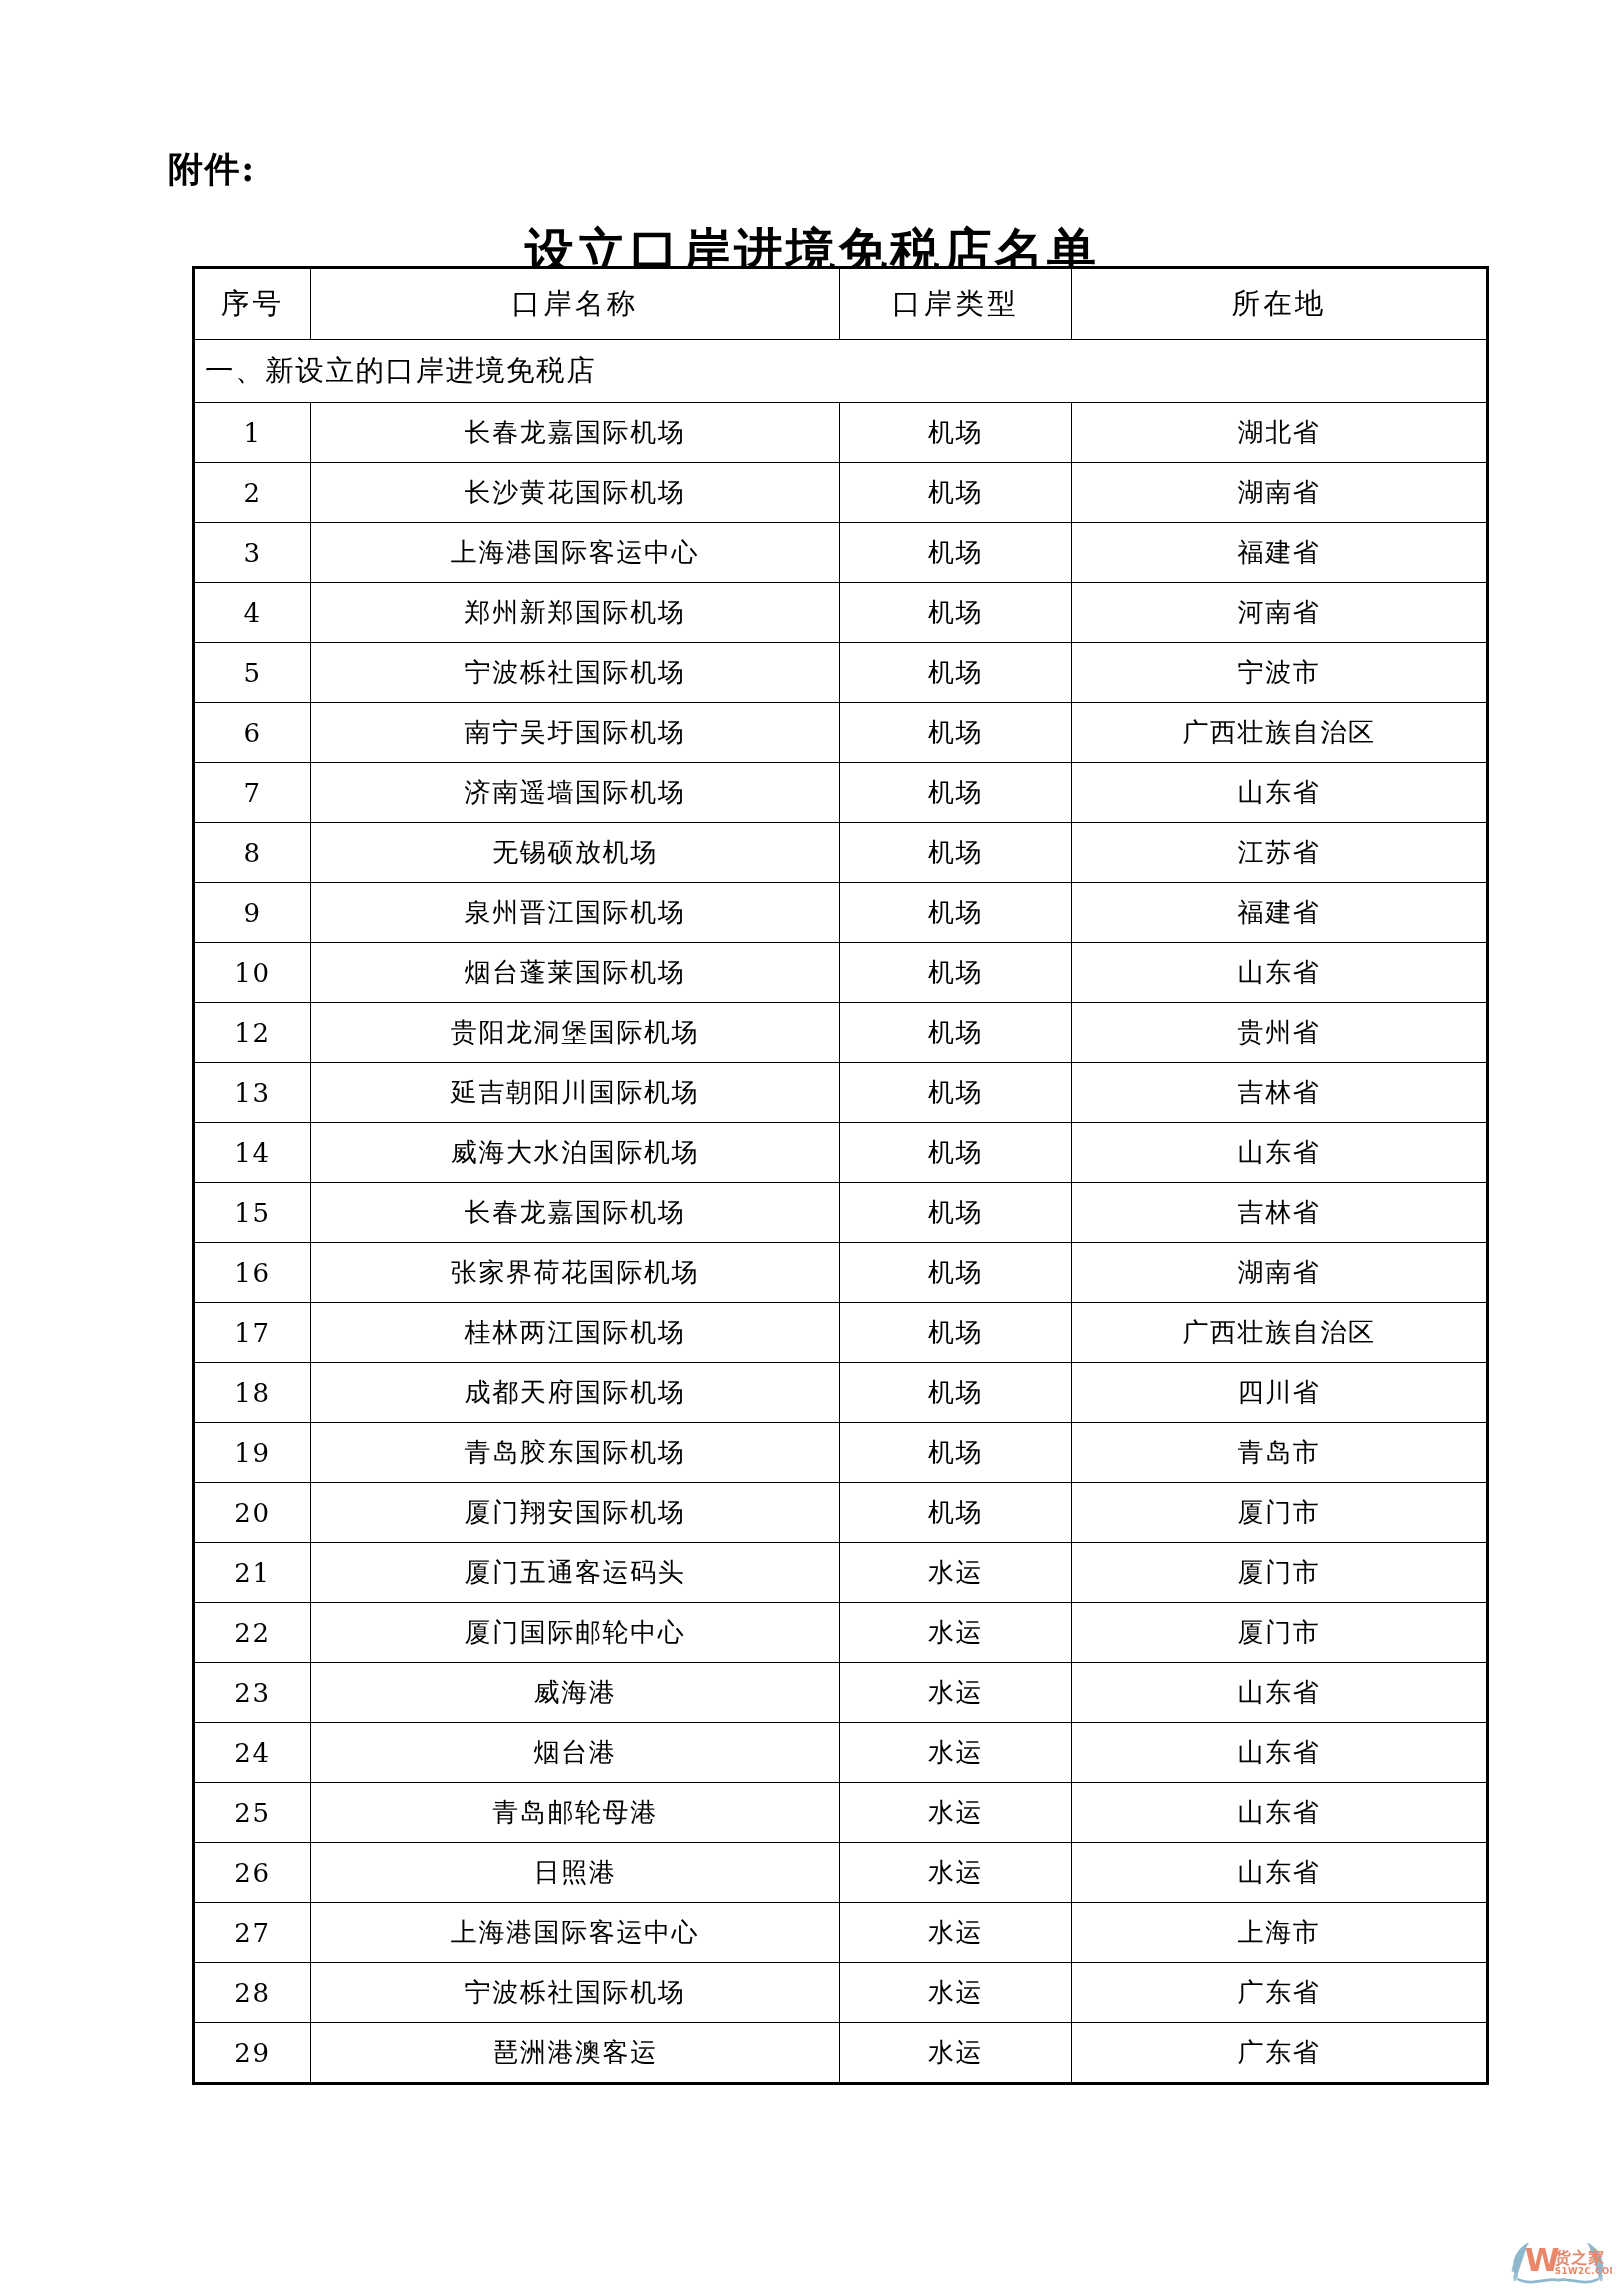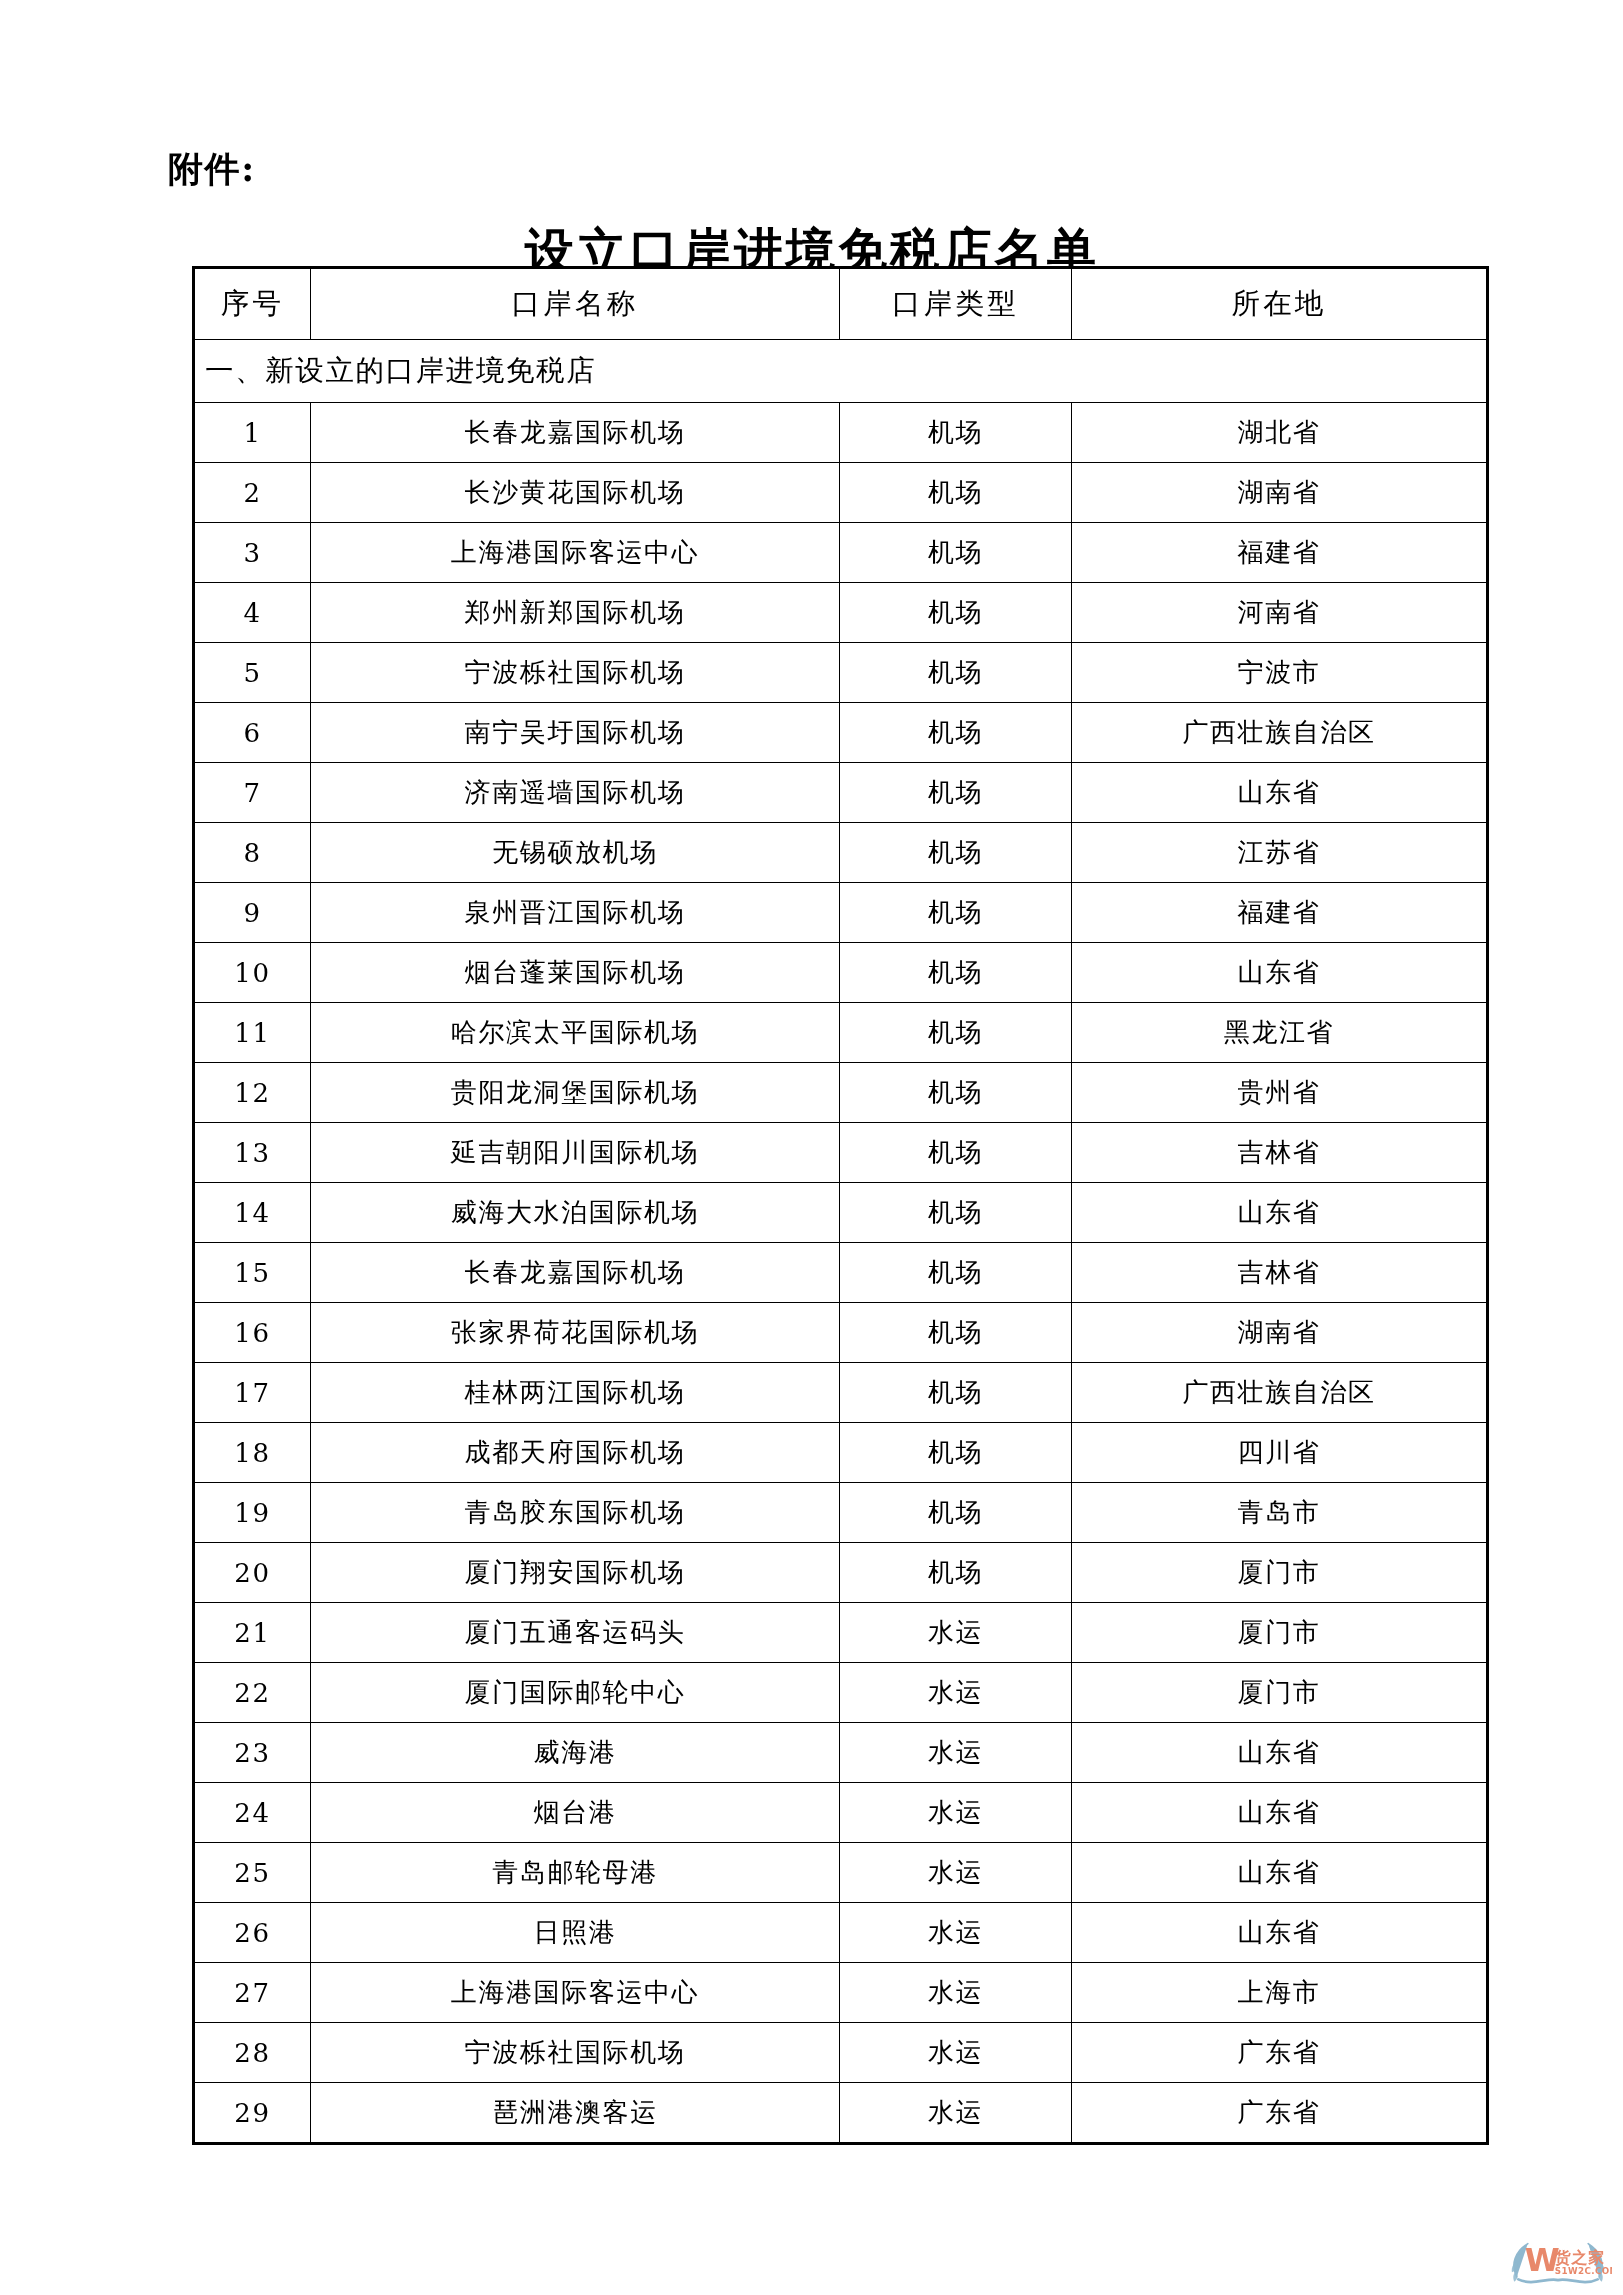--- a/index.html
+++ b/index.html
@@ -201,26 +201,20 @@
             <td class="num-cell">9</td>
             <td>泉州晋江国际机场</td>
             <td>机场</td>
             <td>福建省</td>
           </tr>
           <tr>
             <td class="num-cell">10</td>
             <td>烟台蓬莱国际机场</td>
             <td>机场</td>
             <td>山东省</td>
-          </tr>
-          <tr>
-            <td class="num-cell">11</td>
-            <td>哈尔滨太平国际机场</td>
-            <td>机场</td>
-            <td>黑龙江省</td>
           </tr>
           <tr>
             <td class="num-cell">12</td>
             <td>贵阳龙洞堡国际机场</td>
             <td>机场</td>
             <td>贵州省</td>
           </tr>
           <tr>
             <td class="num-cell">13</td>
             <td>延吉朝阳川国际机场</td>

